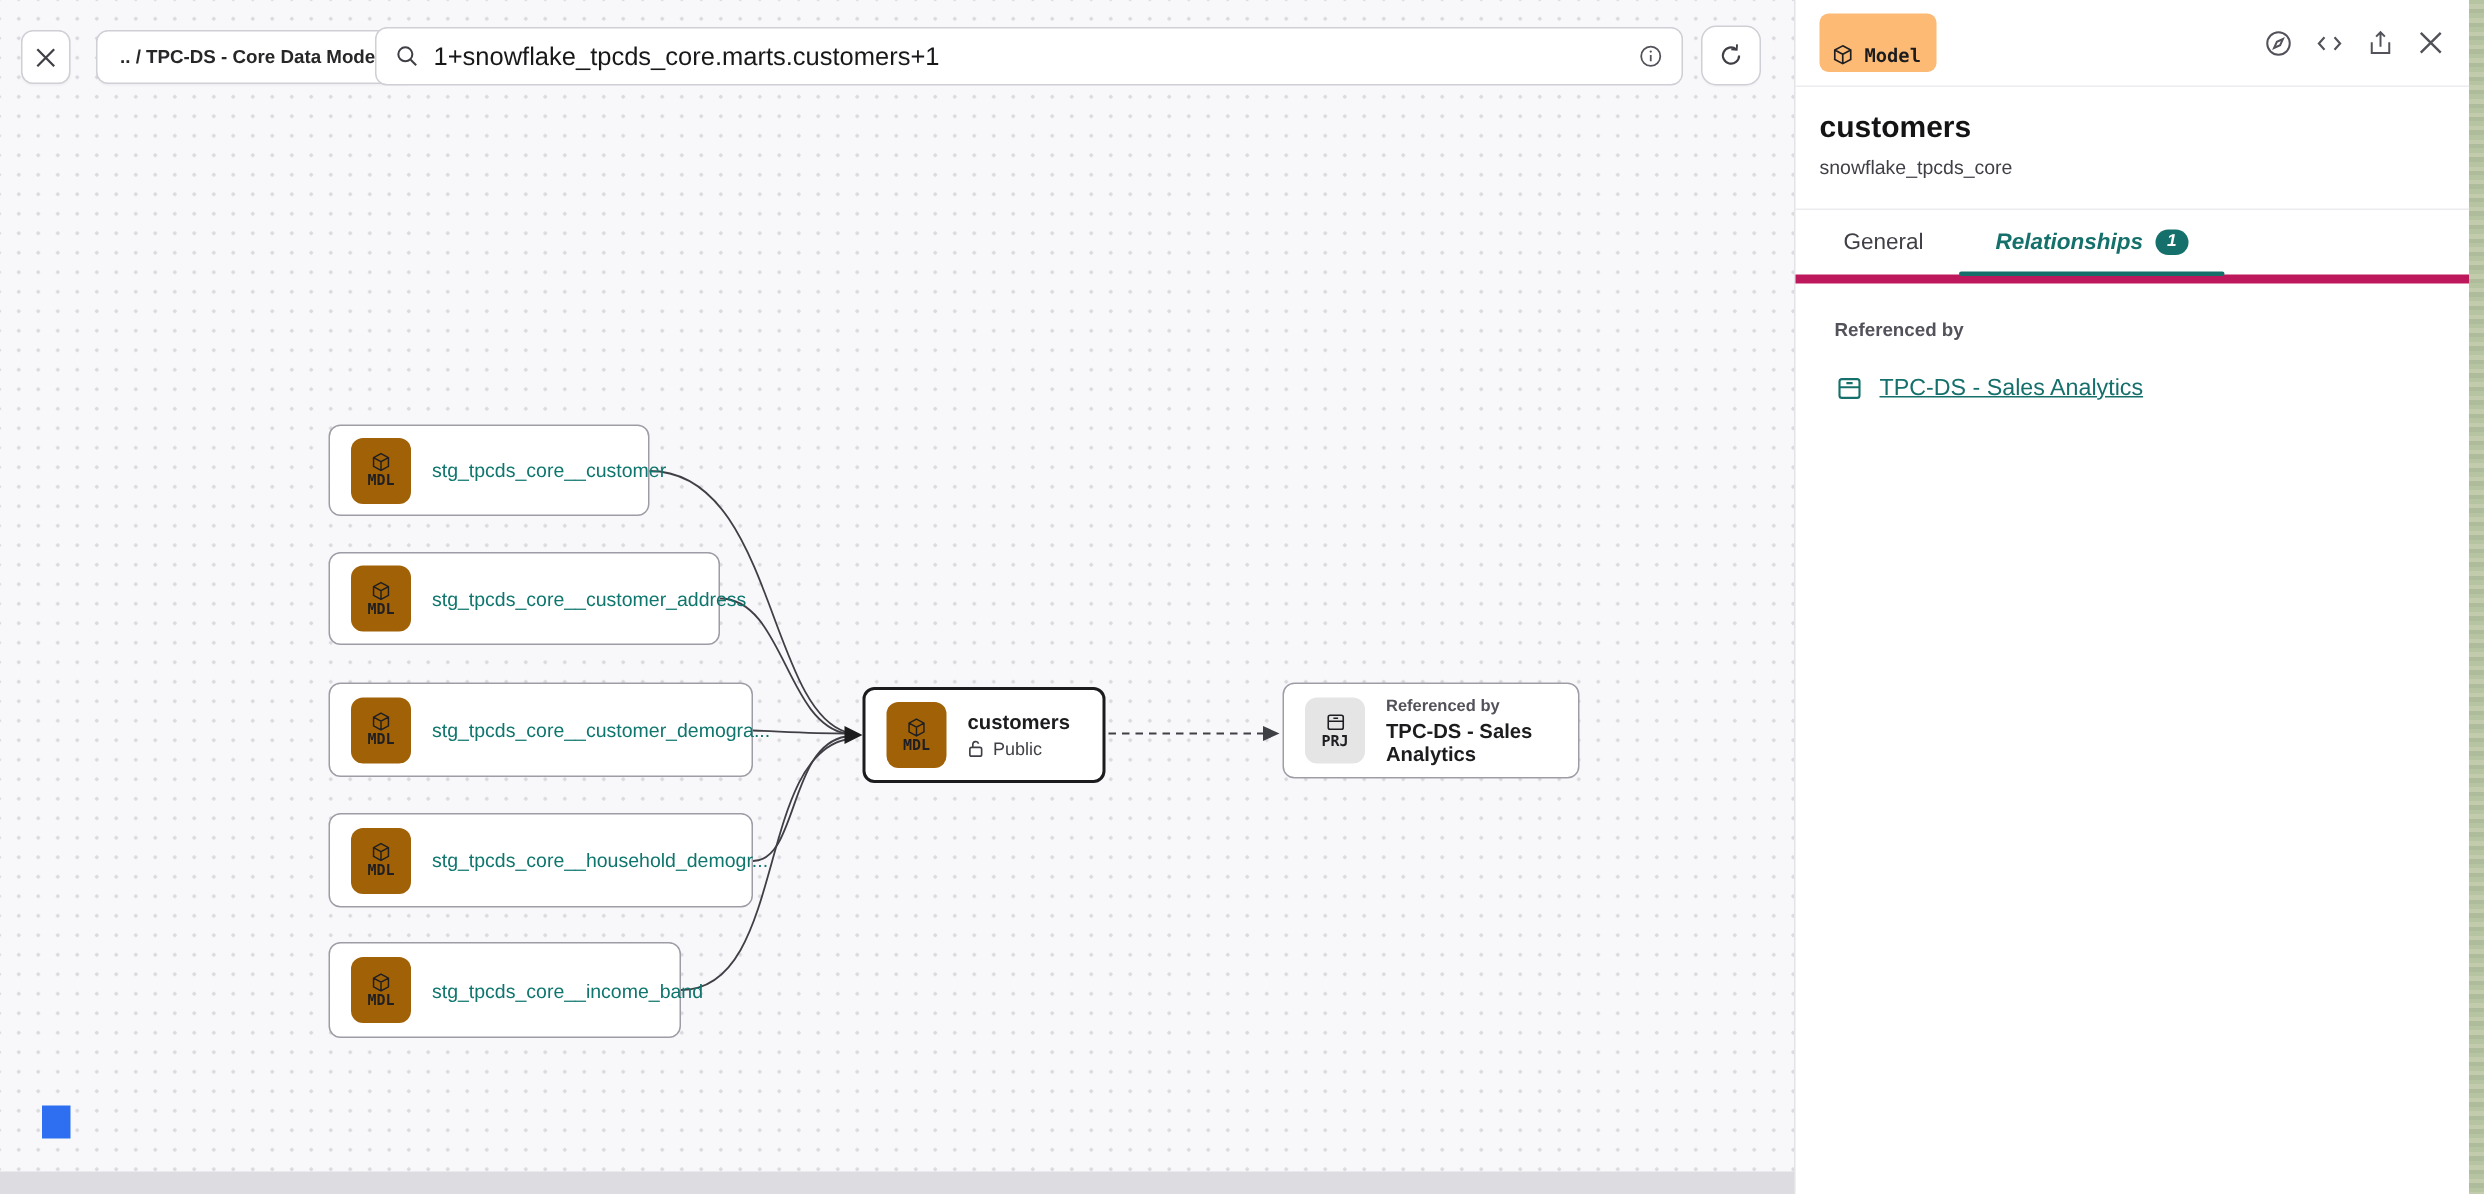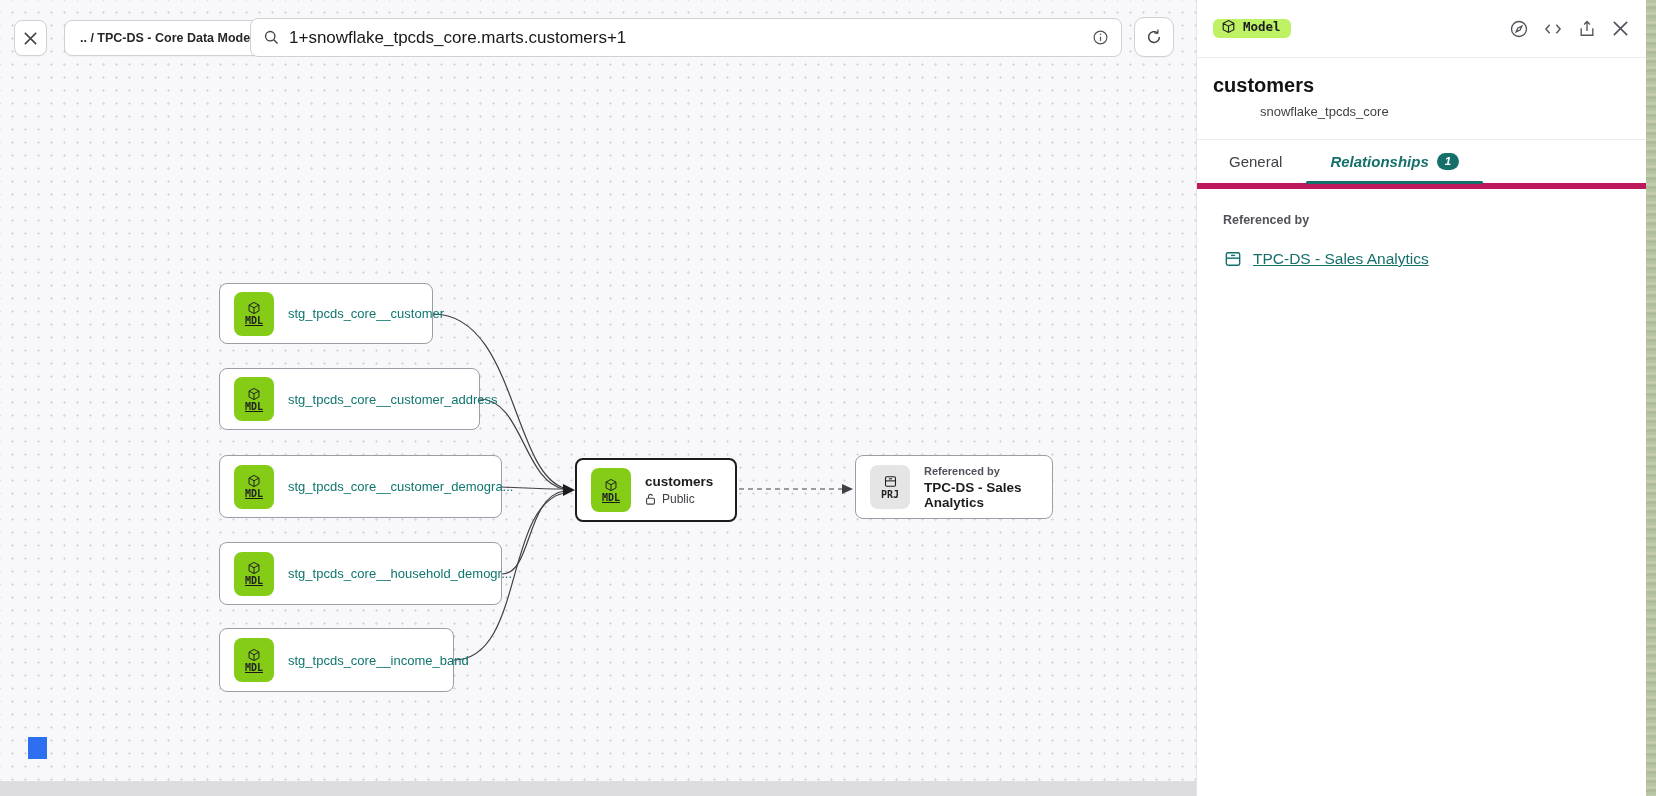--- a/index.html
+++ b/index.html
@@ -28,21 +28,21 @@
   .icon { display:inline-flex; align-items:center; justify-content:center; }
 
   
   .node { position:absolute; background:#fff; border:1px solid #9d9da6; border-radius:8px;
     display:flex; align-items:center; padding:0 14px; gap:14px; cursor:pointer; }
   .node.selected { border:2px solid #1c1c1f; }
   .type-chip { width:40px; height:44px; border-radius:8px; display:flex; flex-direction:column;
     align-items:center; justify-content:center; gap:1px; flex:0 0 auto; }
   .type-chip .chip-label { font-family:"DejaVu Sans Mono", monospace; font-size:10px;
     font-weight:bold; color:#1f1f23; line-height:1; }
-  .chip-mdl { background:#84cc16;text-decoration:underline; }
+  .chip-mdl { background:#a16207; }
   .chip-prj { background:#e5e5e5; }
   .node-label { font-size:13px; color:#0f766e; white-space:nowrap; }
   .node-title { font-size:13.5px; font-weight:700; color:#1c1c1f; }
   .node-sub { font-size:12px; color:#3f3f46; display:flex; align-items:center; gap:6px; margin-top:3px; }
   .node-overline { font-size:11px; font-weight:600; color:#52525b; }
   .n1 { left:219px; top:283px; width:214px; height:61px; }
   .n2 { left:219px; top:368px; width:261px; height:62px; }
   .n3 { left:219px; top:455px; width:283px; height:63px; }
   .n4 { left:219px; top:542px; width:283px; height:63px; }
   .n5 { left:219px; top:628px; width:235px; height:64px; }
@@ -51,28 +51,28 @@
   .edges { position:absolute; left:0; top:0; width:1196px; height:796px; pointer-events:none; }
 
   .bottom-bar { position:absolute; left:0; top:781px; width:1196px; height:15px; background:#dcdce1; }
   .mini-node { position:absolute; left:28px; top:737px; width:19px; height:22px; background:#2d6ff0; }
 
   
   .panel { position:absolute; left:1196px; top:0; width:450px; height:796px; background:#fff;
     border-left:1px solid #e4e4e7; }
   .panel-header { height:58px; display:flex; align-items:center; padding:0 16px;
     border-bottom:1px solid #ececef; }
-  .model-badge { display:flex; align-items:center; gap:7px; background:#bef264;
-    border-radius:6px; padding:0 10px 4px 8px; font-family:"DejaVu Sans Mono", monospace;
+  .model-badge { display:flex; align-items:center; gap:7px; background:#fdba74;
+    border-radius:6px; padding:20px 10px 4px 8px; font-family:"DejaVu Sans Mono", monospace;
     font-size:12.5px; font-weight:bold; color:#1c1c1f; }
   .header-icons { margin-left:auto; display:flex; align-items:center; gap:14px; color:#52525b; }
   .header-icons .icon { cursor:pointer; }
   .title-block { padding:16px 16px 20px 16px; border-bottom:1px solid #ececef; }
   .panel-title { font-size:20px; font-weight:700; color:#141417; }
-  .panel-sub { font-size:13px; color:#3f3f46; margin-top:7px;margin-left:47px; }
+  .panel-sub { font-size:13px; color:#3f3f46; margin-top:7px; }
   .tabs { display:flex; align-items:stretch; height:49px; border-bottom:6px solid #be185d;
     padding-left:8px; }
   .tab { display:flex; align-items:center; justify-content:center; gap:8px; padding:0 24px;
     font-size:15px; color:#3f3f46; cursor:pointer; position:relative; }
   .tab.active { color:#15706b; font-weight:700;font-style:italic; }
   .tab.active::after { content:""; position:absolute; left:0; right:0; bottom:-1px; height:3px;
     background:#15706b; border-radius:2px; }
   .tab-badge { background:#15706b; color:#fff; font-size:11.5px; font-weight:700;
     border-radius:999px; padding:2px 8px; line-height:1.2; }
   .rel-section { padding:24px 26px; }

